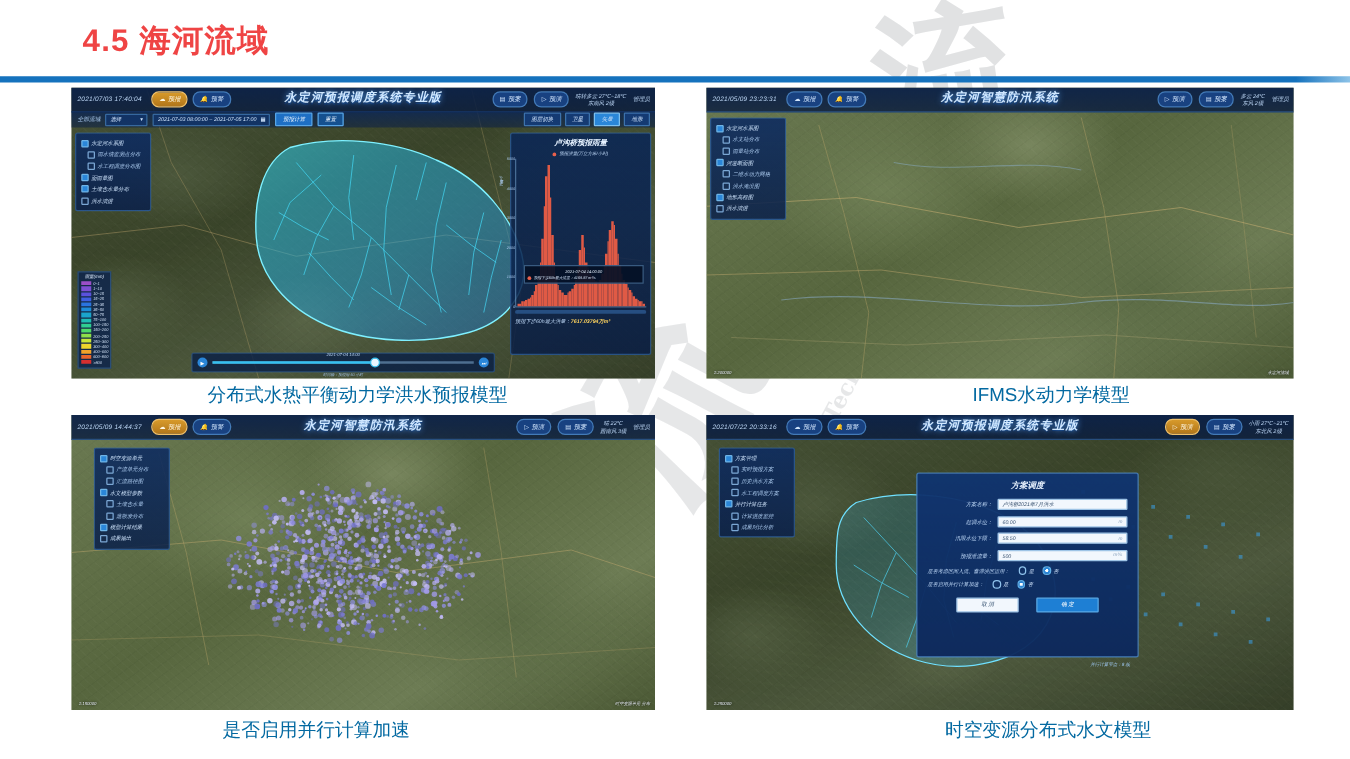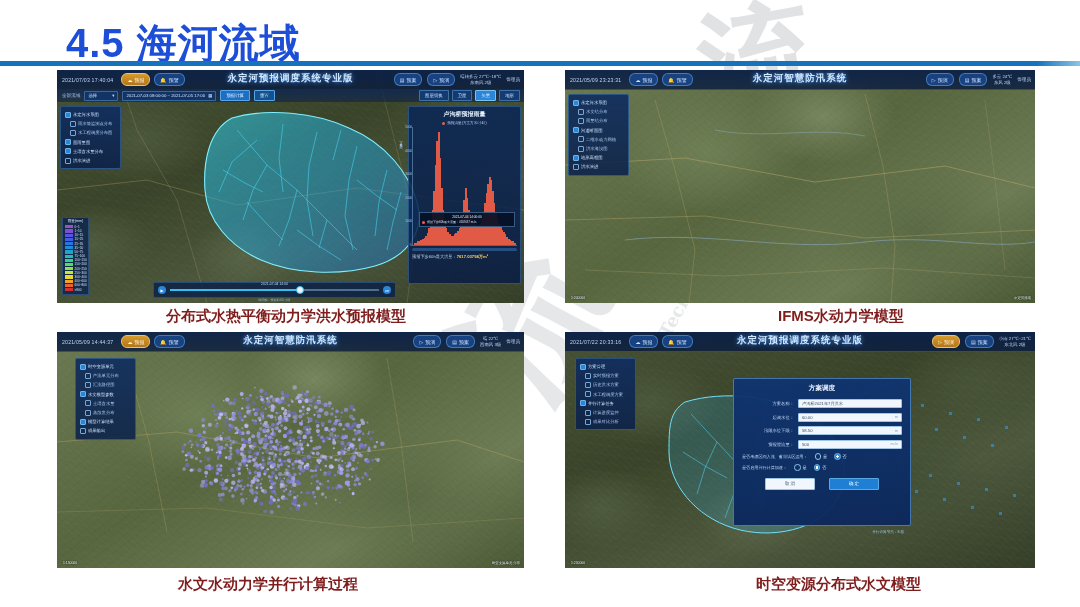--- a/index.html
+++ b/index.html
@@ -9,31 +9,31 @@
   }
   
   .watermark{position:absolute;inset:0;pointer-events:none;z-index:0;}
   .wm-glyph{position:absolute;color:#c9cbcd;opacity:.55;font-weight:700;
     font-family:"DejaVu Serif","Liberation Serif",serif;}
   .wm1{left:700px;top:-18px;font-size:118px;transform:rotate(-10deg);}
   .wm2{left:455px;top:215px;font-size:150px;transform:rotate(-62deg);letter-spacing:6px;
        color:#cfd1d3;opacity:.5;font-family:"Liberation Serif",serif;}
   .wm3{left:520px;top:300px;font-size:18px;transform:rotate(-62deg);color:#d3d5d7;}
   
-  .page-title{position:absolute;left:66px;top:16px;font-size:40px;font-weight:700;
-    color:#1d4ed8;letter-spacing:1px;z-index:3;}
+  .page-title{position:absolute;left:66px;top:16px;font-size:25px;font-weight:700;
+    color:#ef4444;letter-spacing:1px;z-index:3;}
   .title-rule{position:absolute;left:0;top:61px;width:1080px;height:5px;
     background:linear-gradient(90deg,#1572bd 0%,#1572bd 96%,#8dc3e8 100%);z-index:3;}
   
-  .panel{position:absolute;overflow:hidden;z-index:2;}
+  .panel{position:absolute;overflow:hidden;z-index:2;font-style:italic;}
   .p1{left:57px;top:70px;width:467px;height:233px;}
   .p2{left:565px;top:70px;width:470px;height:233px;}
   .p3{left:57px;top:332px;width:467px;height:236px;}
   .p4{left:565px;top:332px;width:470px;height:236px;}
-  .caption{position:absolute;font-size:15px;font-weight:700;color:#7f1d1d;z-index:4;
+  .caption{position:absolute;font-size:15px;font-weight:400;color:#0369a1;z-index:4;
     white-space:nowrap;}
   .c1{left:166px;top:307px;}
   .c2{left:778px;top:307px;}
   .c3{left:178px;top:575px;}
   .c4{left:756px;top:575px;}
   
   .map{position:absolute;inset:0;}
   .map-sat{position:absolute;inset:0;
     background:
       radial-gradient(ellipse 120px 70px at 18% 30%, #5b6b45 0%, transparent 60%),
@@ -1558,21 +1558,21 @@
       <div class="tp-item">
           <span class="tp-ico blank"></span>
           <span>成果输出</span>
         </div>
     </div>
 
     <div class="bot-scale">1:150000</div>
     <div class="br-tag">时空变源单元 分布</div>
   </div>
 </div>
-<div class="caption c3">水文水动力学并行计算过程</div>
+<div class="caption c3">是否启用并行计算加速</div>
 
 <div class="panel p4">
   <div class="map">
     <div class="map-sat dim"></div>
     <div class="map-noise"></div>
     <div class="basin">
       <svg viewBox="0 0 470 236" preserveAspectRatio="none">
         <path d="M120 70 C160 58 210 64 244 84 C276 104 288 140 272 168 C254 198 206 208 168 196
                  C130 184 104 152 104 120 C104 96 104 80 120 70 Z" fill="rgba(45,170,220,.22)" stroke="#6fe0ff" stroke-width="1"></path>
         <g stroke="#4fd4f5" stroke-width=".6" fill="none" opacity=".9">

